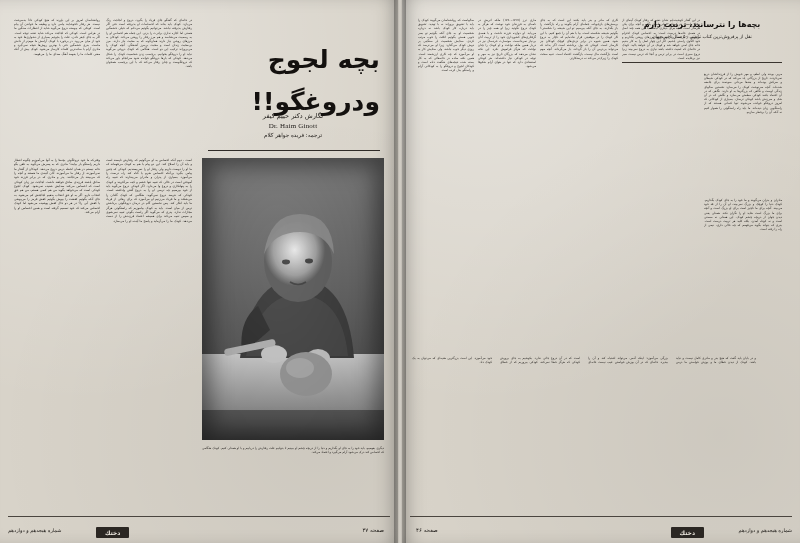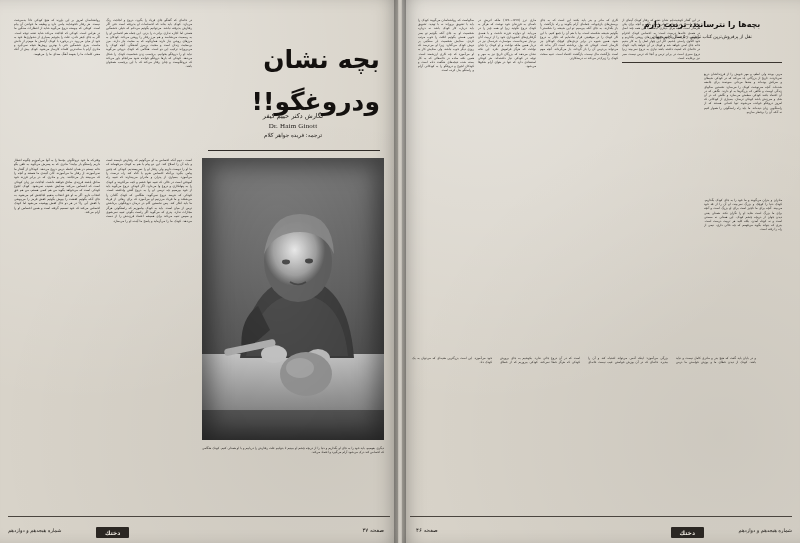--- a/index.html
+++ b/index.html
@@ -109,21 +109,21 @@
   }
   .fig{position:relative;}
 </style>
 </head>
 <body>
 
 <div class="spread">
 
   <div class="page page-left">
 
-    <div class="title-main title-line1">بچه نشان</div>
+    <div class="title-main title-line1">بچه لجوج</div>
     <div class="title-main title-line2">ودروغگو!!</div>
 
     <div class="byline">
       <div class="b1">نگارش دکتر حییم کیفر</div>
       <div class="b2">Dr. Haim Ginott</div>
       <div class="b3">ترجمه: فريده جواهر كلام</div>
     </div>
 
     <div class="rule" style="right:18px;top:150px;width:172px;height:1px;background:#2f2b27;"></div>
 

